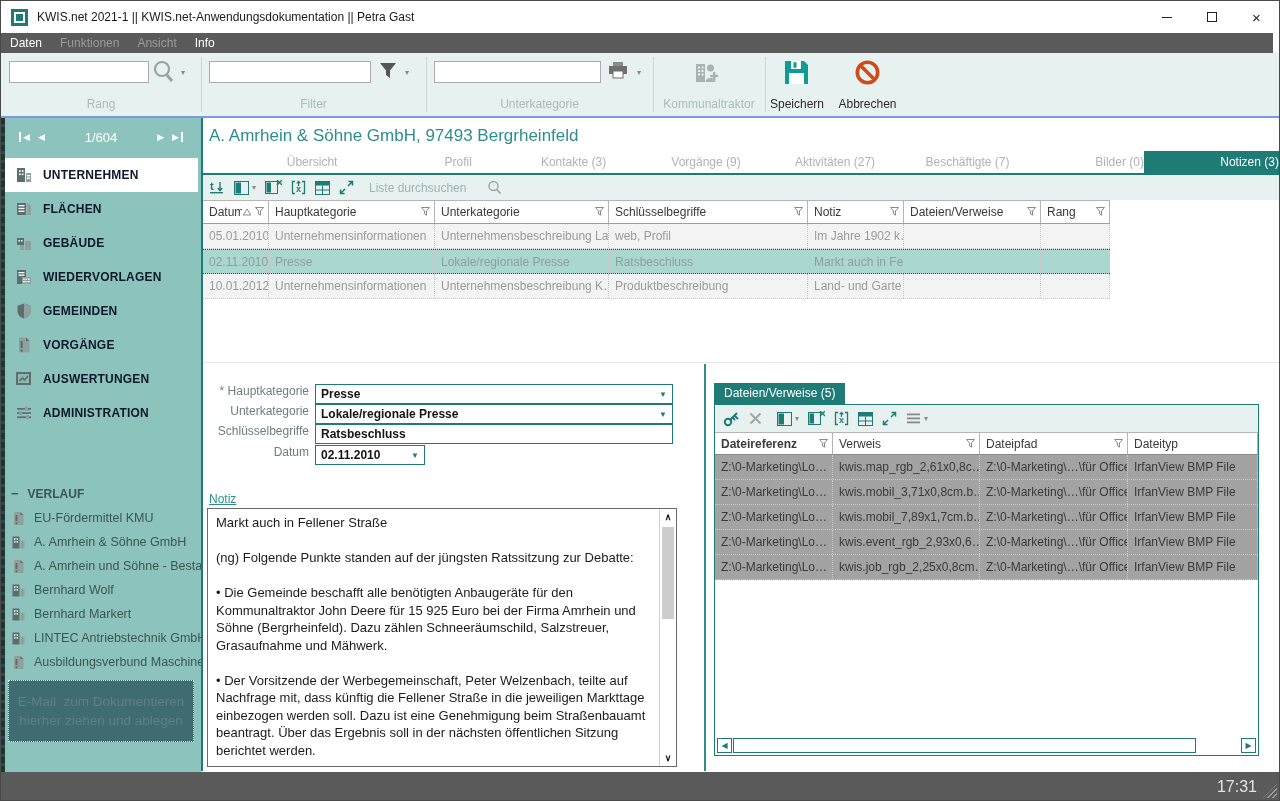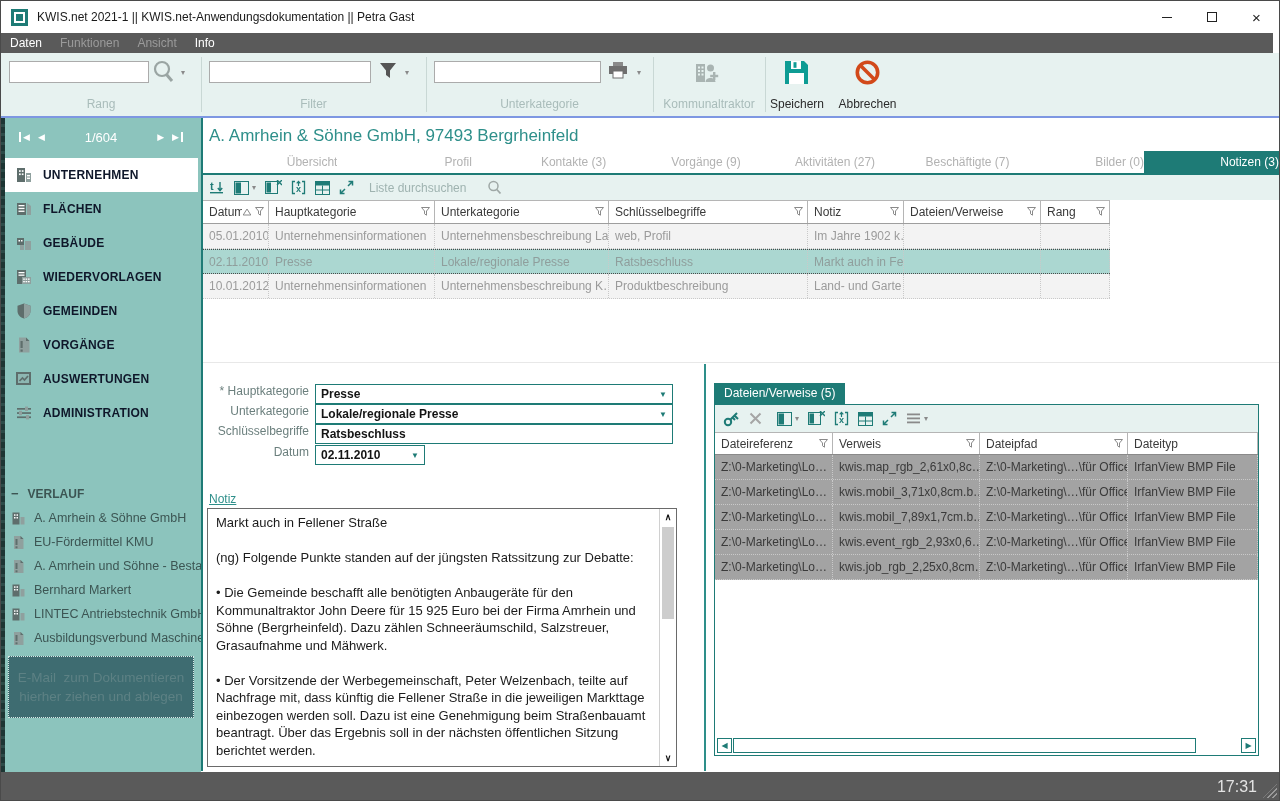--- a/index.html
+++ b/index.html
@@ -345,51 +345,64 @@
       </div>
     <div class="verlauf">
       <div class="verlauf-header">
         <span class="verlauf-minus">−</span>
         <span>VERLAUF</span>
       </div>
       <div class="verlauf-items">
           <div class="verlauf-item">
             <div class="vl-icon">
               <svg width="15" height="15">
+                <path d="M3 1 H9.5 L12.5 4 V14 H3 Z" fill="#8FA09E"></path>
+                <path d="M9.5 1 L12.5 4 H9.5 Z" fill="#5E6E6C"></path>
+                <rect x="4.5" y="4" width="2" height="6" fill="#5E6E6C"></rect>
+                <rect x="4.5" y="11.3" width="2" height="2" fill="#5E6E6C"></rect>
+              </svg>
+            </div>
+            <div class="vl-label">EU-Fördermittel KMU</div>
+          </div>
+          <div class="verlauf-item">
+            <div class="vl-icon">
+              <svg width="15" height="15">
                 <rect x="1.5" y="1.5" width="7" height="12" fill="#5E6E6C"></rect>
                 <rect x="9.5" y="6" width="4" height="7.5" fill="#8FA09E"></rect>
                 <rect x="3" y="3.3" width="1.5" height="1.5" fill="#fff"></rect>
                 <rect x="5.5" y="3.3" width="1.5" height="1.5" fill="#fff"></rect>
                 <rect x="3" y="6" width="1.5" height="1.5" fill="#fff"></rect>
                 <rect x="5.5" y="6" width="1.5" height="1.5" fill="#fff"></rect>
               </svg>
             </div>
             <div class="vl-label">A. Amrhein &amp; Söhne GmbH</div>
           </div>
           <div class="verlauf-item">
             <div class="vl-icon">
               <svg width="15" height="15">
                 <path d="M3 1 H9.5 L12.5 4 V14 H3 Z" fill="#8FA09E"></path>
                 <path d="M9.5 1 L12.5 4 H9.5 Z" fill="#5E6E6C"></path>
                 <rect x="4.5" y="4" width="2" height="6" fill="#5E6E6C"></rect>
                 <rect x="4.5" y="11.3" width="2" height="2" fill="#5E6E6C"></rect>
               </svg>
             </div>
-            <div class="vl-label">EU-Fördermittel KMU</div>
+            <div class="vl-label">A. Amrhein und Söhne - Besta…</div>
           </div>
           <div class="verlauf-item">
             <div class="vl-icon">
               <svg width="15" height="15">
-                <path d="M3 1 H9.5 L12.5 4 V14 H3 Z" fill="#8FA09E"></path>
-                <path d="M9.5 1 L12.5 4 H9.5 Z" fill="#5E6E6C"></path>
-                <rect x="4.5" y="4" width="2" height="6" fill="#5E6E6C"></rect>
-                <rect x="4.5" y="11.3" width="2" height="2" fill="#5E6E6C"></rect>
+                <rect x="1.5" y="1.5" width="7" height="12" fill="#5E6E6C"></rect>
+                <rect x="9.5" y="6" width="4" height="7.5" fill="#8FA09E"></rect>
+                <rect x="3" y="3.3" width="1.5" height="1.5" fill="#fff"></rect>
+                <rect x="5.5" y="3.3" width="1.5" height="1.5" fill="#fff"></rect>
+                <rect x="3" y="6" width="1.5" height="1.5" fill="#fff"></rect>
+                <rect x="5.5" y="6" width="1.5" height="1.5" fill="#fff"></rect>
               </svg>
             </div>
-            <div class="vl-label">A. Amrhein und Söhne - Besta…</div>
+            <div class="vl-label">Bernhard Wolf</div>
           </div>
           <div class="verlauf-item">
             <div class="vl-icon">
               <svg width="15" height="15">
                 <rect x="1.5" y="1.5" width="7" height="12" fill="#5E6E6C"></rect>
                 <rect x="9.5" y="6" width="4" height="7.5" fill="#8FA09E"></rect>
                 <rect x="3" y="3.3" width="1.5" height="1.5" fill="#fff"></rect>
                 <rect x="5.5" y="3.3" width="1.5" height="1.5" fill="#fff"></rect>
                 <rect x="3" y="6" width="1.5" height="1.5" fill="#fff"></rect>
                 <rect x="5.5" y="6" width="1.5" height="1.5" fill="#fff"></rect>
@@ -690,21 +703,21 @@
               <rect x="1" y="1.5" width="13" height="1.8"></rect>
               <rect x="1" y="5.5" width="13" height="1.8"></rect>
               <rect x="1" y="9.5" width="13" height="1.8"></rect>
             </g>
           </svg>
         </span>
         <span class="caret" style="margin-left:-6px">▾</span>
     </div>
     <div id="files-table">
         <div class="fthead">
-          <div class="th" style="width: 118px; flex: 0 0 auto;">
+          <div class="th" style="width: 118px; flex: 0 0 auto; font-weight: bold;">
             <div class="lbl">Dateireferenz</div>
             <div class="hicons">
               <div><svg width="9" height="9">
                   <path d="M0.5 0.5 H8.5 L5.5 4 V8.2 L3.5 6.8 V4 Z" fill="none" stroke="#8a8a8a"></path>
                 </svg></div>
             </div>
           </div>
           <div class="th" style="width: 147px; flex: 0 0 auto;">
             <div class="lbl">Verweis</div>
             <div class="hicons">

